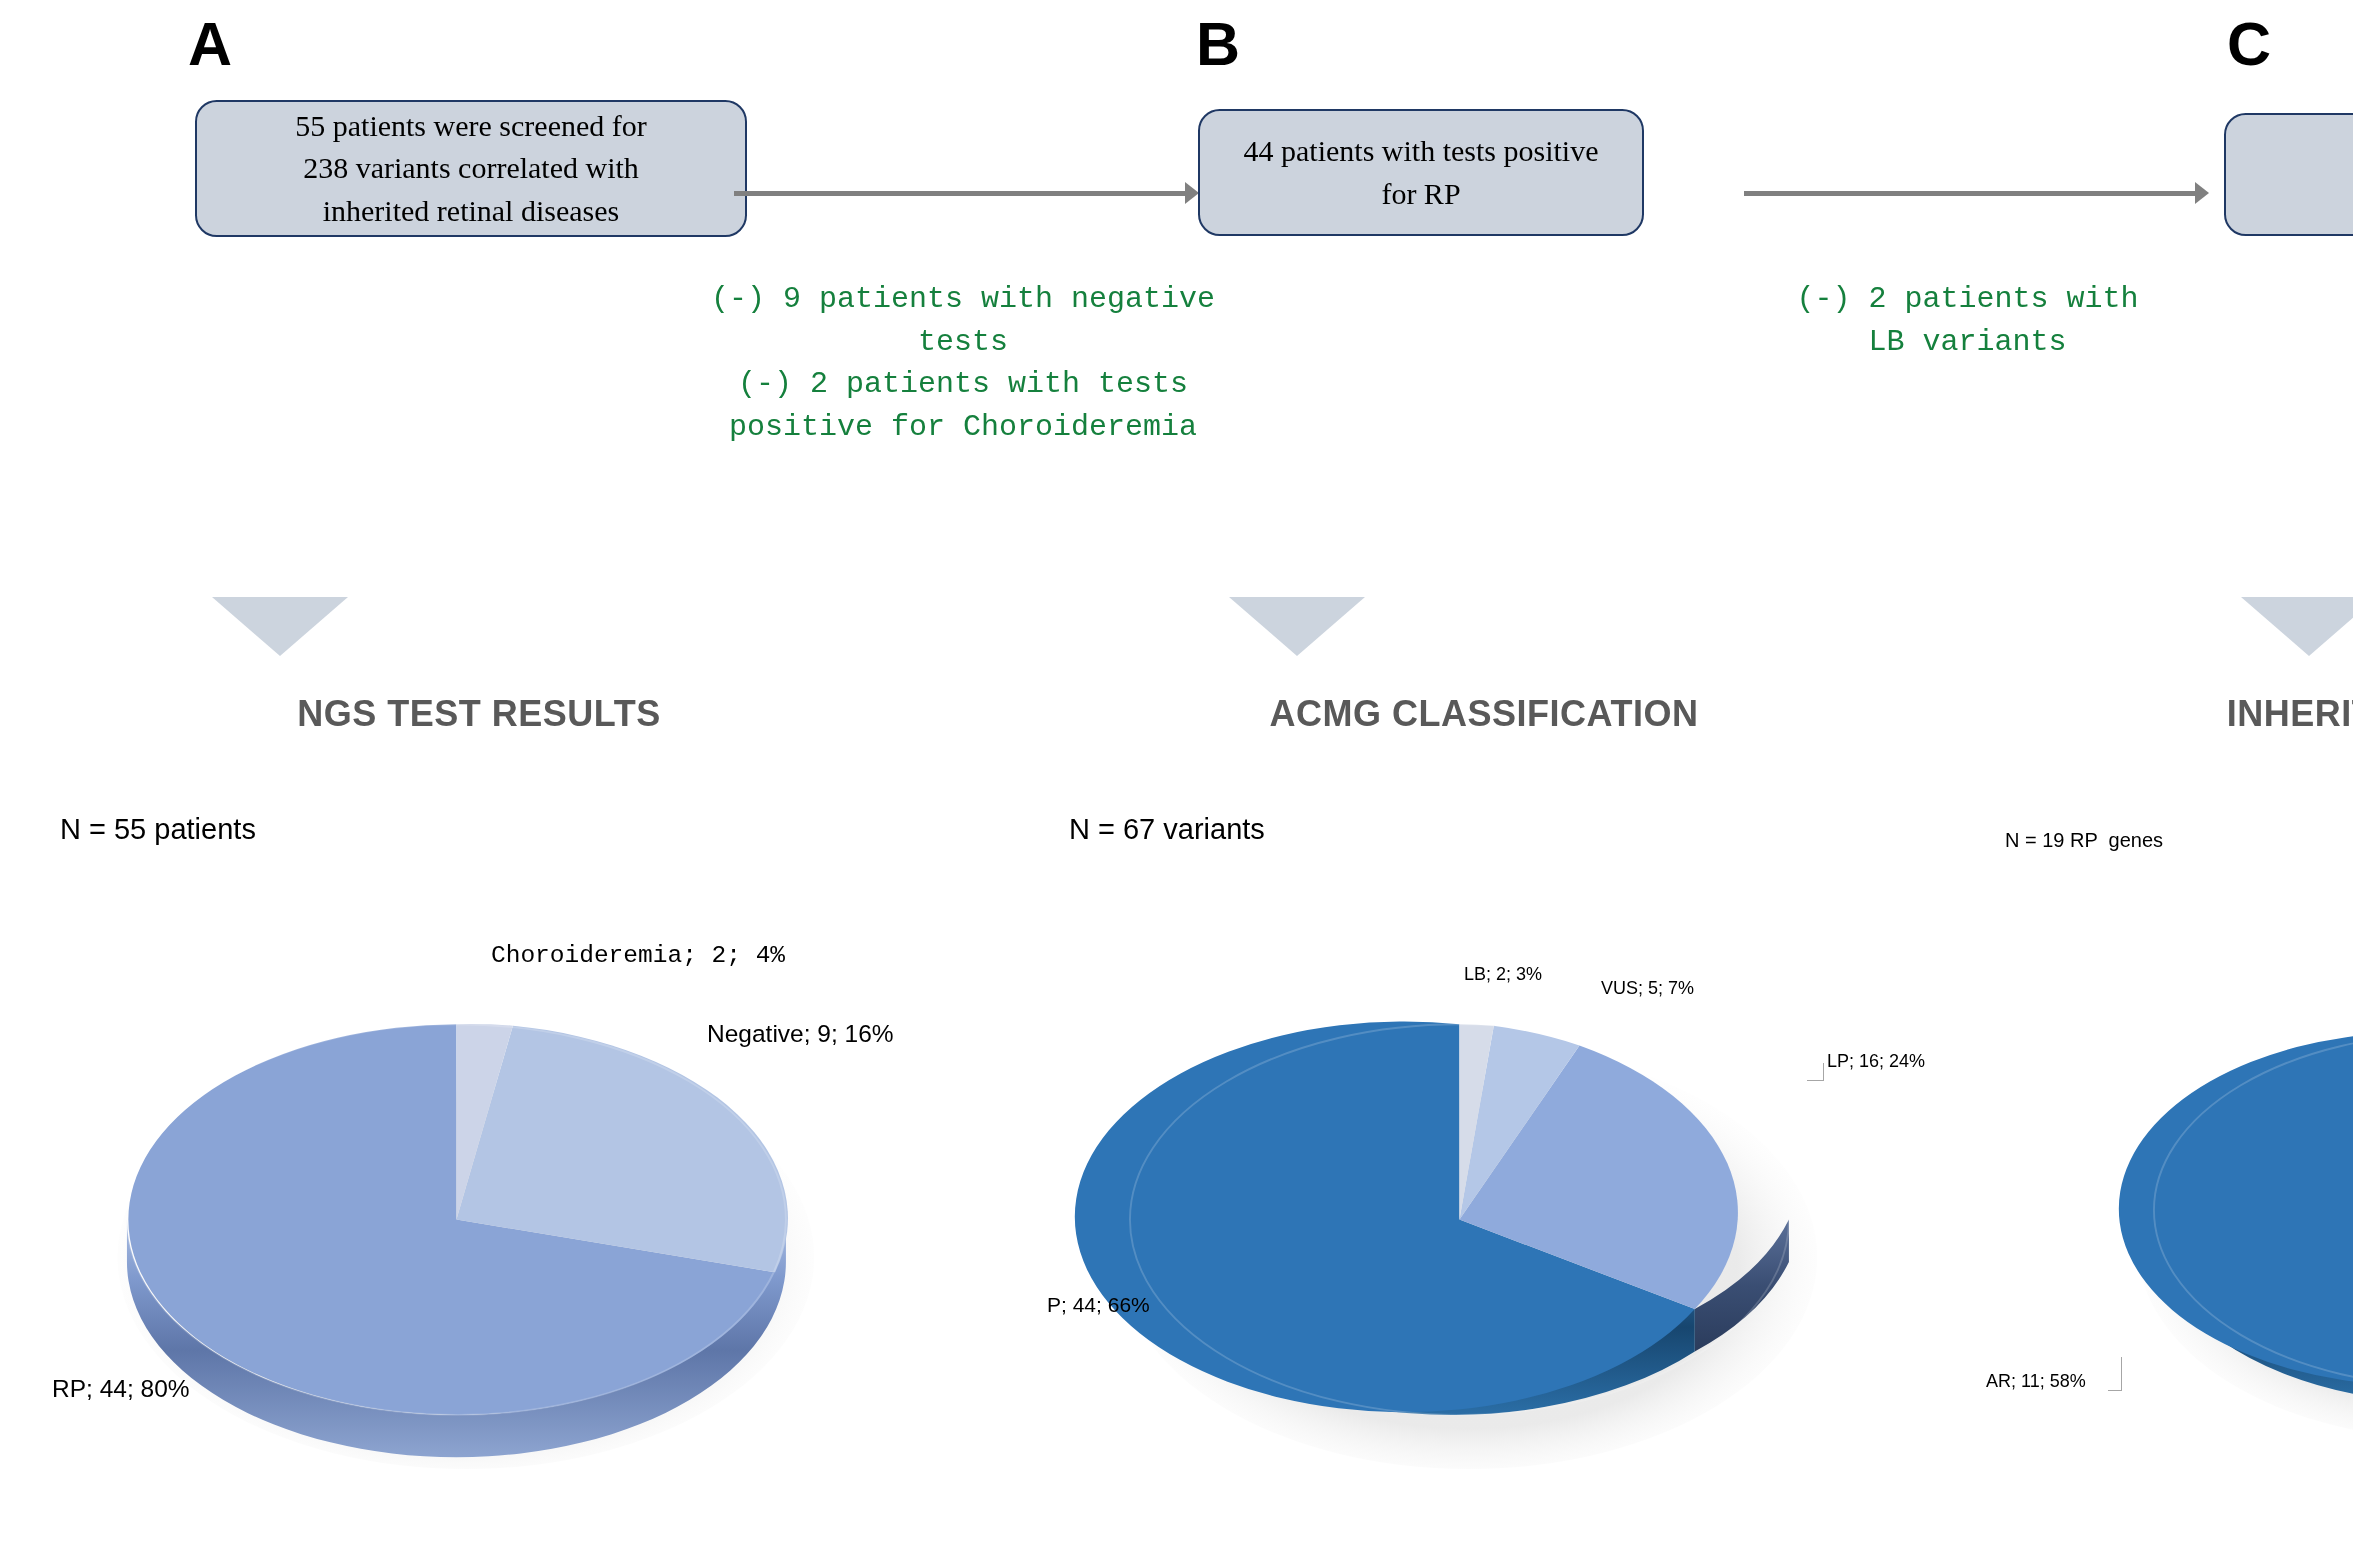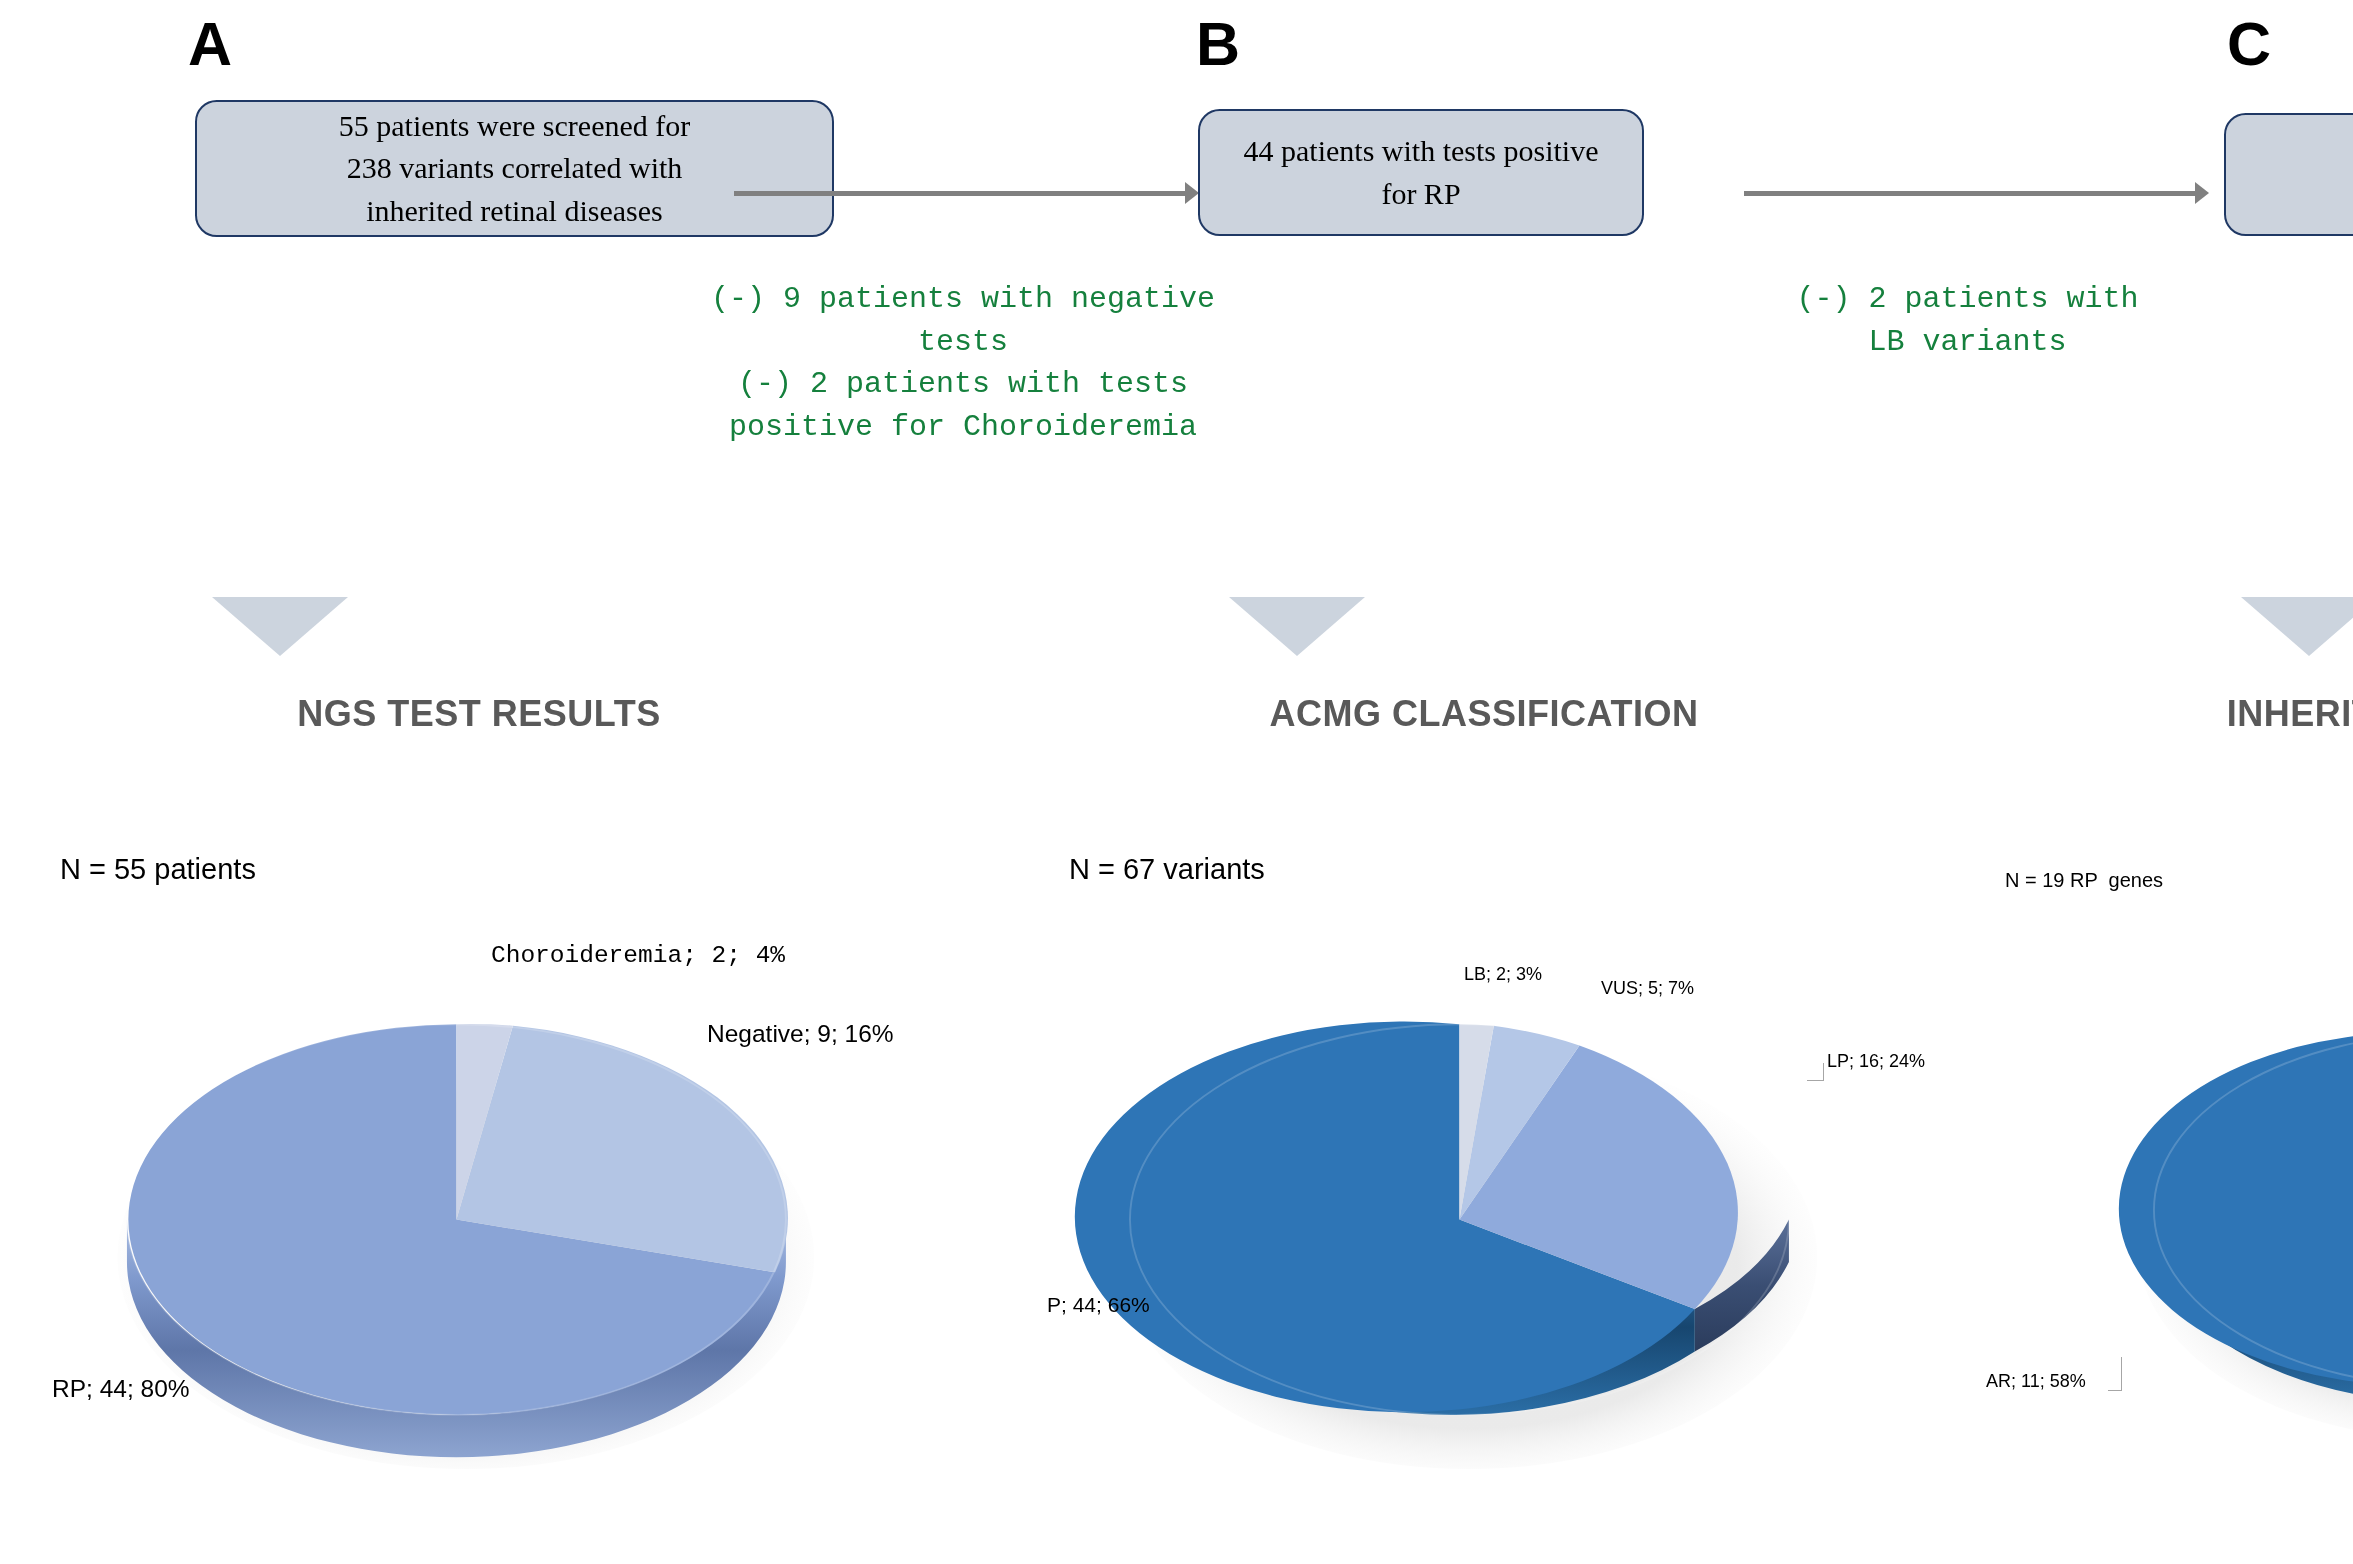--- a/index.html
+++ b/index.html
@@ -96,21 +96,20 @@
     white-space:nowrap;
     text-align:center;
     transform:translateX(-50%);
   }
   .sec-n{
     position:absolute;
     font-family:"Liberation Sans", sans-serif;
     font-size:29px;
     color:#000;
     white-space:pre;
-    margin-top:40px;
   }
   .sec-n.small{ font-size:20px; }
 
   
   .pie-wrap{ position:absolute; }
   .pie-wrap svg{ display:block; overflow:visible; }
 
   
   .slice-label{
     position:absolute;
@@ -129,21 +128,21 @@
   }
   .leader.v{ width:1.4px; }
   .leader.h{ height:1.4px; }
 </style>
 </head>
 <body>
 
 <div id="figure">
 
   <div class="panel-letter" style="left:188px; top:14px;">A</div>
-  <div class="flow-box" style="left:195px; top:100px; width:639px; height:137px;">
+  <div class="flow-box" style="left:195px; top:100px; width:552px; height:137px;">
     <div class="box-text">55 patients were screened for
 238 variants correlated with
 inherited retinal diseases</div>
   </div>
 
   <div class="h-arrow" style="left:734px; top:191px; width:452px;"></div>
   <div class="arrow-note" style="left:697px; top:278px; width:532px;">(-) 9 patients with negative
 tests
 (-) 2 patients with tests
 positive for Choroideremia</div>

